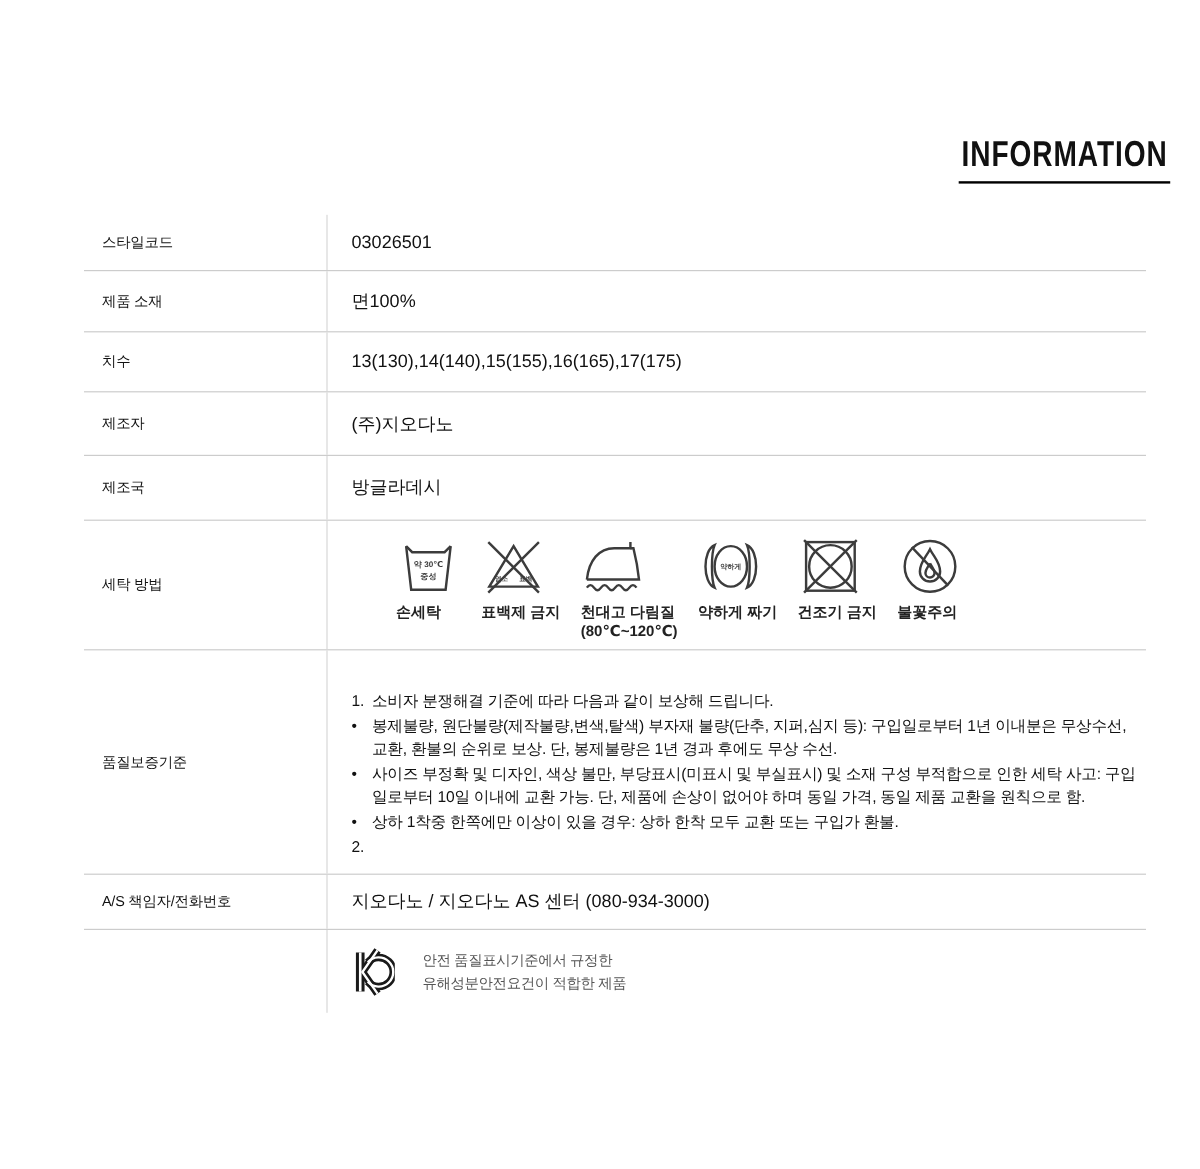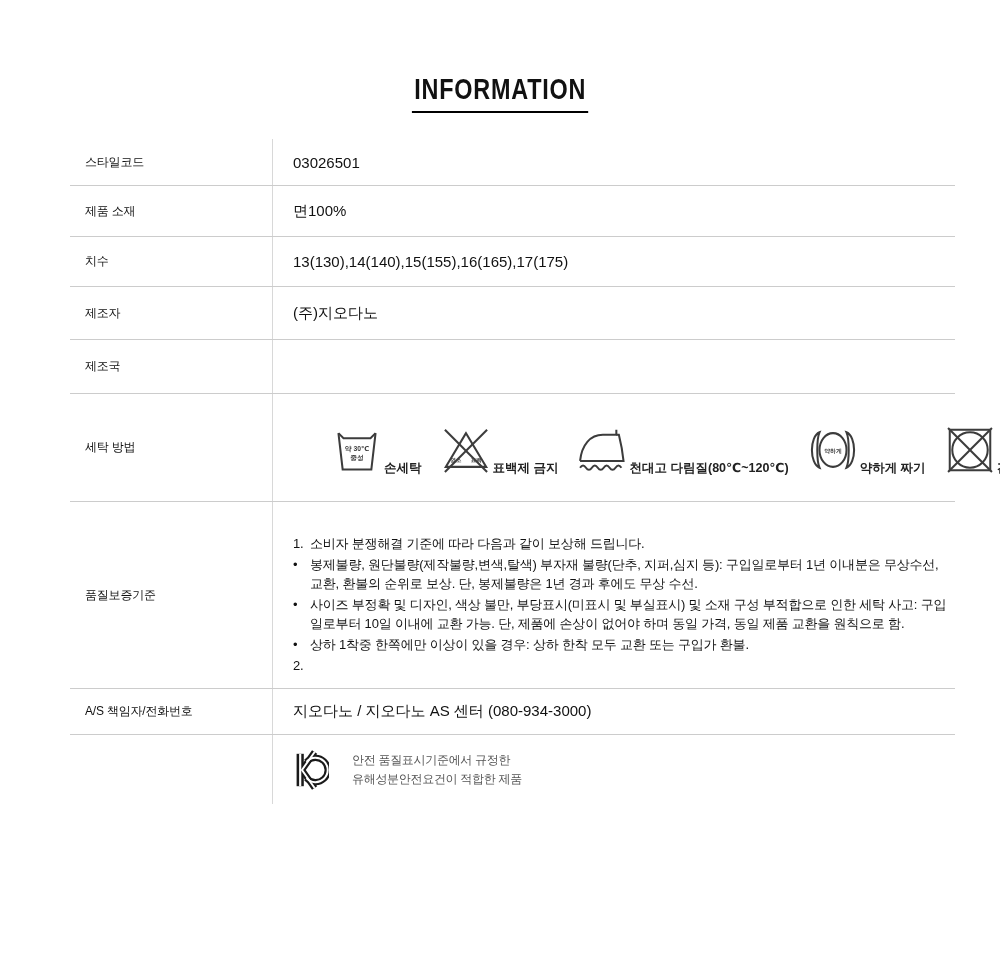--- a/index.html
+++ b/index.html
@@ -1,19 +1,19 @@
 <!DOCTYPE html>
 <html><head>
 <meta charset="utf-8">
 <style>
   * { margin:0; padding:0; box-sizing:border-box; }
   body { background:#fff; font-family:"Liberation Sans","DejaVu Sans",sans-serif; color:#111; }
   .page { width:1000px; height:974px; background:#fff; overflow:hidden; position:relative; }
 
-  .title-wrap { text-align:center; padding-top:72px; }
+  .title-wrap { text-align:right; padding-top:112px; }
   .title {
     display:inline-block; font-size:30px; font-weight:700; letter-spacing:1px;
     transform:scaleX(0.78); transform-origin:center;
     border-bottom:2px solid #000; padding:0 3px 5px;
   }
 
   .info-table { margin:26px 45px 0 70px; width:885px; }
   .row { display:flex; border-bottom:1px solid #ccc; }
   .row.no-border { border-bottom:none; }
   .cell { display:flex; align-items:center; }
@@ -22,21 +22,21 @@
     padding-left:15px; font-size:12px; font-weight:500; letter-spacing:-0.2px;
   }
   .cell.value { flex:1; padding-left:20px; padding-right:16px; font-size:15px; }
 
   .h47{height:47px}.h51{height:51px}.h82{height:82px}.h50{height:50px}
   .h53{height:53px}.h54{height:54px}.h108{height:108px}.h187{height:187px}
   .h46{height:46px}.h69{height:69px}
 
   
   .care-row { display:flex; align-items:flex-start; gap:17px; padding-left:37px; padding-top:4px; }
-  .care { display:flex; flex-direction:row; align-items:flex-end; }
+  .care { display:flex; flex-direction:column; align-items:flex-start; }
   .care svg { width:54px; height:54px; display:block; }
   .care-label { margin-top:3px; font-size:12.5px; font-weight:700; color:#222; white-space:nowrap; text-align:center; line-height:1.3; }
   .care-sub { font-size:12.5px; font-weight:700; color:#222; text-align:center; line-height:1.3; }
   .icon-stroke { fill:none; stroke:#3c3c3c; stroke-width:2.4; stroke-linejoin:miter; }
   .icon-text { fill:#3c3c3c; font-weight:700; text-anchor:middle; }
 
   
   .warranty-list { font-size:13px; line-height:19px; width:660px; letter-spacing:-0.2px; }
   .w-item { position:relative; padding-left:17px; margin-bottom:2px; }
   .w-marker { position:absolute; left:0; top:0; }
@@ -73,20 +73,21 @@
       <div class="cell value">13(130),14(140),15(155),16(165),17(175)</div>
     </div>
 
     <div class="row h53">
       <div class="cell label">제조자</div>
       <div class="cell value">(주)지오다노</div>
     </div>
 
     <div class="row h54">
       <div class="cell label">제조국</div>
+      <div class="cell value">방글라데시</div>
     </div>
 
     <div class="row h108">
       <div class="cell label">세탁 방법</div>
       <div class="cell value">
         <div class="care-row">
 
           <div class="care">
             <svg viewBox="0 0 64 64">
               <path class="icon-stroke" d="M10,12 L15,55 L49,55 L54,12"></path>

